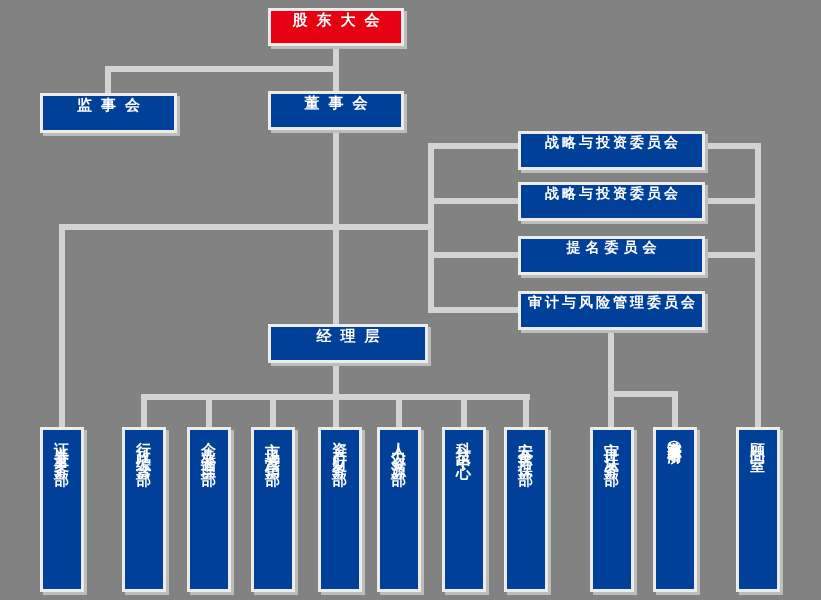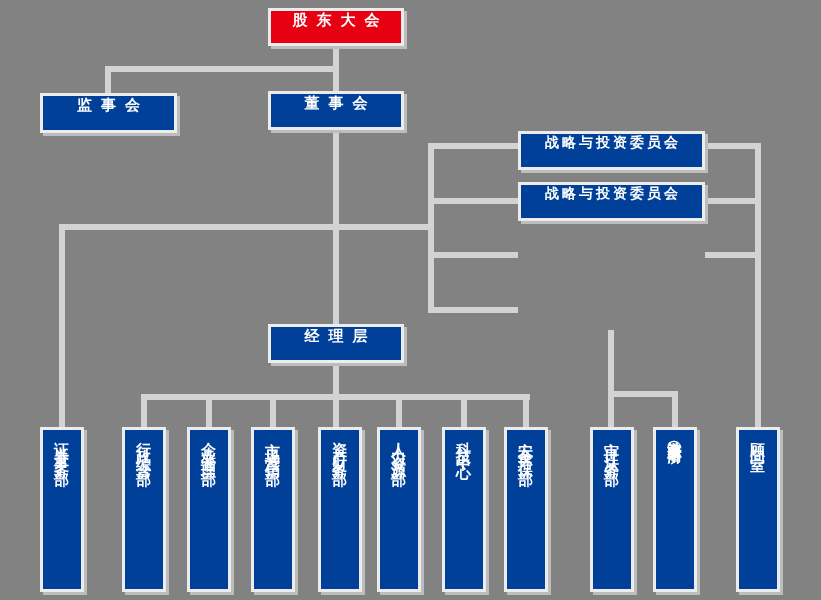--- a/index.html
+++ b/index.html
@@ -103,21 +103,27 @@
       </div>
       <div class="node blue horizontal short" style="left: 268px; top: 91px; width: 136px; height: 39px;">
         <span>董事会</span>
       </div>
       <div class="node blue horizontal long" style="left: 518px; top: 131px; width: 187px; height: 39px;">
         <span>战略与投资委员会</span>
       </div>
       <div class="node blue horizontal long" style="left: 518px; top: 182px; width: 187px; height: 39px;">
         <span>战略与投资委员会</span>
       </div>
-      <div class="node blue horizontal short" style="left: 268px; top: 324px; width: 136px; height: 39px;">
+      <div class="node blue horizontal" style="left: 518px; top: 236px; width: 187px; height: 39px;">
+        <span>提名委员会</span>
+      </div>
+      <div class="node blue horizontal long" style="left: 518px; top: 291px; width: 187px; height: 39px;">
+        <span>审计与风险管理委员会</span>
+      </div>
+      <div class="node blue horizontal short" style="left: 268px; top: 324px; width: 160px; height: 39px;">
         <span>经理层</span>
       </div>
       <div class="node blue vertical" style="left: 40px; top: 427px; width: 44px; height: 165px;">
         <span>证券事务部</span>
       </div>
       <div class="node blue vertical" style="left: 122px; top: 427px; width: 44px; height: 165px;">
         <span>行政综合部</span>
       </div>
       <div class="node blue vertical" style="left: 187px; top: 427px; width: 44px; height: 165px;">
         <span>企业管理部</span>

